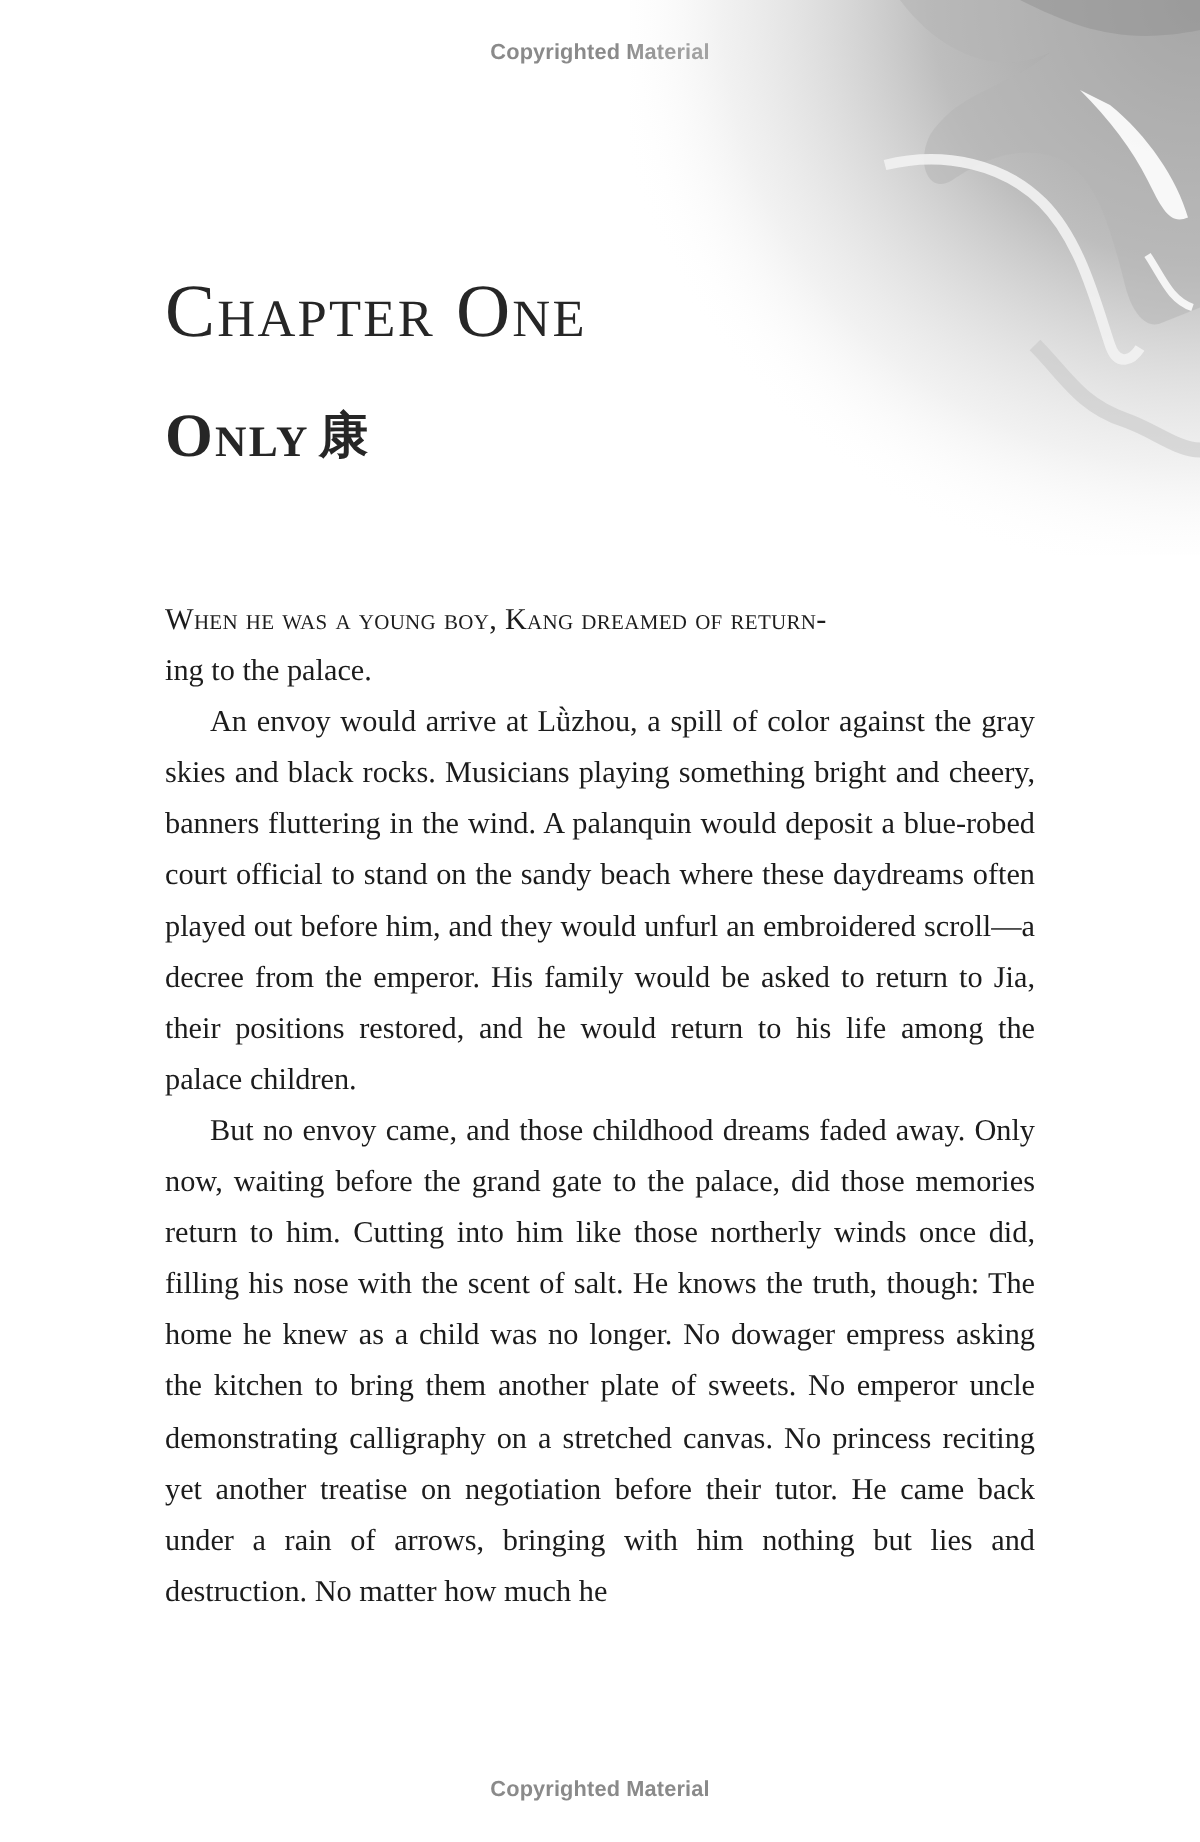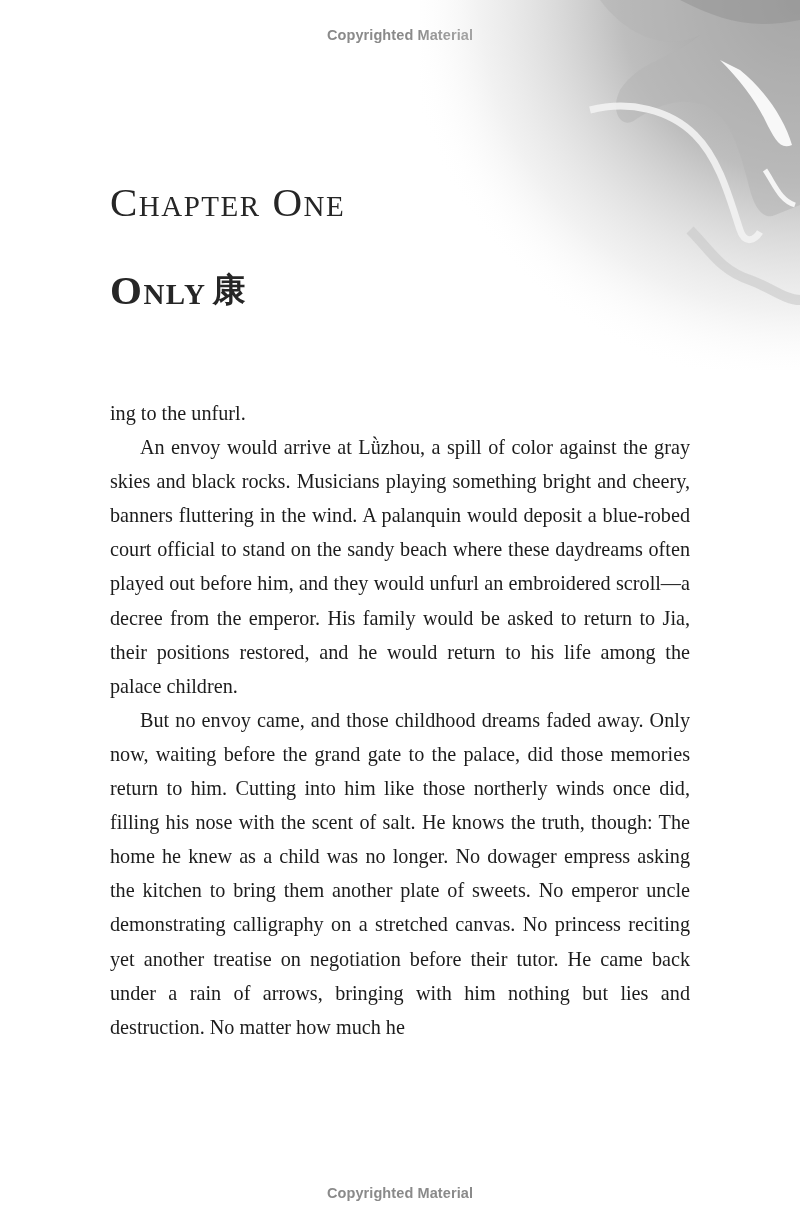--- a/index.html
+++ b/index.html
@@ -37,21 +37,21 @@
     height: 370px;
     pointer-events: none;
   }
 
   .chapter-title {
     position: absolute;
     left: 110px;
     top: 182px;
     font-family: "Liberation Serif", serif;
     font-weight: normal;
-    font-size: 41px;
+    font-size: 50px;
     letter-spacing: 1.5px;
     color: #262626;
     margin: 0;
     font-variant: small-caps;
     line-height: 1;
   }
   .chapter-sub {
     position: absolute;
     left: 110px;
     top: 270px;
@@ -120,18 +120,19 @@
   <path d="M345 170 C355 185 360 200 375 205" fill="none" stroke="#ffffff" stroke-width="5" opacity="0.85"></path>
   <path d="M270 230 C290 250 300 270 330 280 C350 287 365 300 380 300" fill="none" stroke="#c8c8c8" stroke-width="10" opacity="0.6"></path>
   <path d="M260 0 C300 20 330 30 380 20 L380 0 Z" fill="#8e8e8e" opacity="0.45"></path>
 </svg>
 
 <h1 class="chapter-title">Chapter One</h1>
 
 <h2 class="chapter-sub"><span>Only</span><span class="hanzi">康</span></h2>
 
 <div class="body-text">
-  <p>ing to the unfurl.</p>
+  <p class="opening">When he was a young boy, Kang dreamed of return-</p>
+  <p>ing to the palace.</p>
   <p class="indent">An envoy would arrive at Lǜzhou, a spill of color against the gray skies and black rocks. Musicians playing something bright and cheery, banners fluttering in the wind. A palanquin would deposit a blue-robed court official to stand on the sandy beach where these daydreams often played out before him, and they would unfurl an embroidered scroll—a decree from the emperor. His family would be asked to return to Jia, their positions restored, and he would return to his life among the palace children.</p>
   <p class="indent">But no envoy came, and those childhood dreams faded away. Only now, waiting before the grand gate to the palace, did those memories return to him. Cutting into him like those northerly winds once did, filling his nose with the scent of salt. He knows the truth, though: The home he knew as a child was no longer. No dowager empress asking the kitchen to bring them another plate of sweets. No emperor uncle demonstrating calligraphy on a stretched canvas. No princess reciting yet another treatise on negotiation before their tutor. He came back under a rain of arrows, bringing with him nothing but lies and destruction. No matter how much he</p>
 </div>
 
 <div class="watermark bottom">Copyrighted Material</div>
 
 </body></html>

